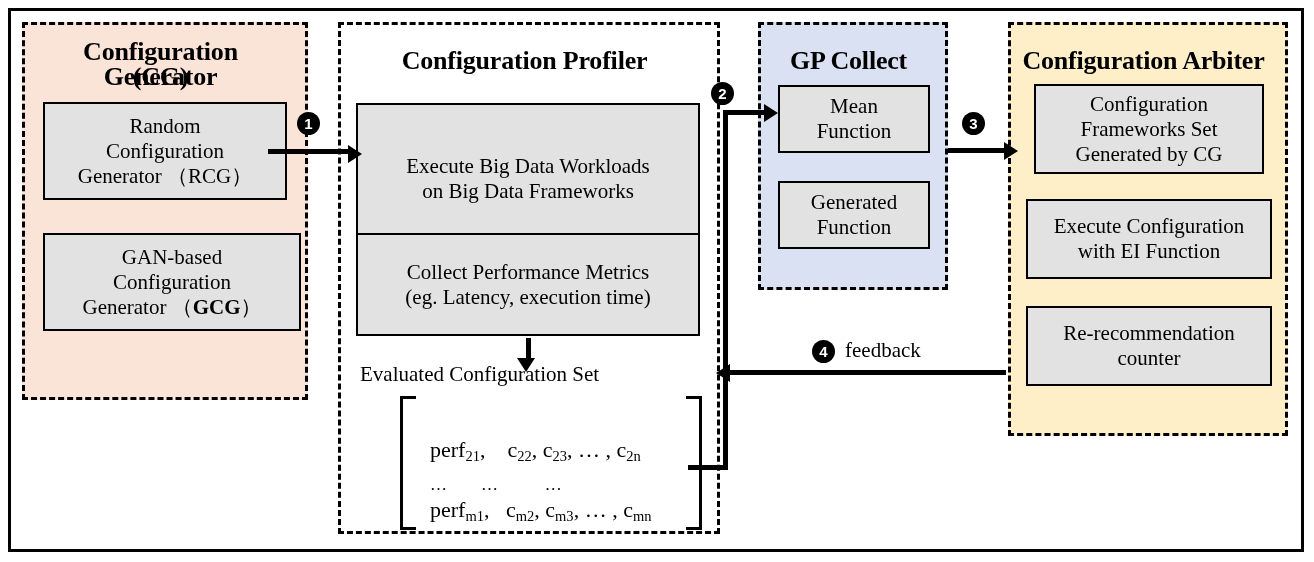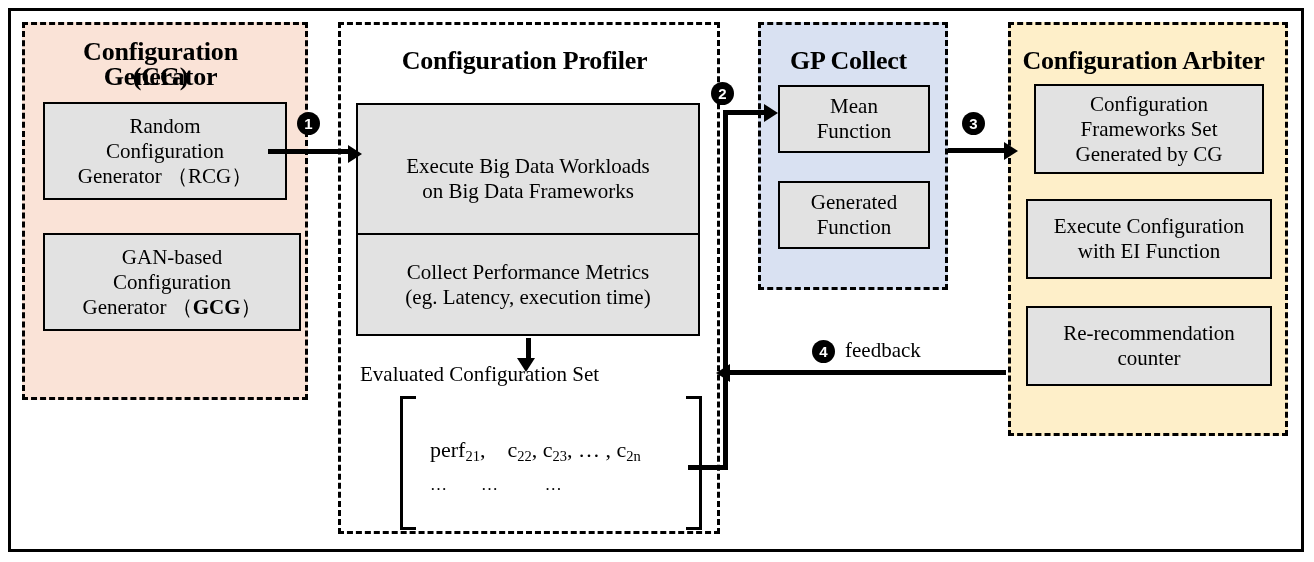--- a/index.html
+++ b/index.html
@@ -189,20 +189,23 @@
   <div class="bracket left" style="left:400px; top:396px; height:134px;"></div>
   <div class="bracket right" style="left:686px; top:396px; height:134px;"></div>
 
   <div class="matrix" style="left:400px; top:396px; width:302px; height:134px;">
     <div class="mrow" style="left:30px; top:43px;">
       perf<sub>21</sub>,&nbsp;&nbsp;&nbsp; c<sub>22</sub>, c<sub>23</sub>, … , c<sub>2n</sub>
     </div>
     <div class="mrow" style="left:30px; top:78px; font-size:17px;">
       …&nbsp;&nbsp;&nbsp;&nbsp;&nbsp;&nbsp;&nbsp;&nbsp;…&nbsp;&nbsp;&nbsp;&nbsp;&nbsp;&nbsp;&nbsp;&nbsp;&nbsp;&nbsp;&nbsp;…
     </div>
+    <div class="mrow" style="left:30px; top:103px;">
+      perf<sub>m1</sub>,&nbsp;&nbsp; c<sub>m2</sub>, c<sub>m3</sub>, … , c<sub>mn</sub>
+    </div>
   </div>
 
   <div class="panel" style="left:758px; top:22px; width:190px; height:268px; background:#D9E1F2;">
     <div class="panel-title" style="top:23px;">GP Collect</div>
   </div>
 
   <div class="box" style="left:778px; top:85px; width:152px; height:68px;">
     <span>
       <span class="ln">Mean</span>
       <span class="ln">Function</span>

